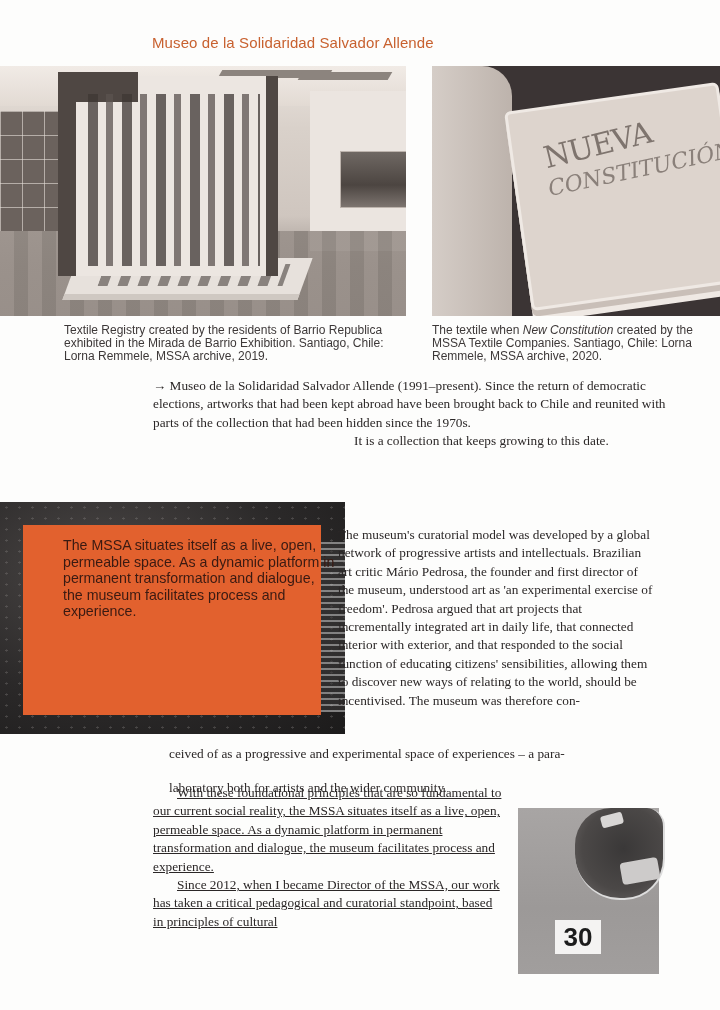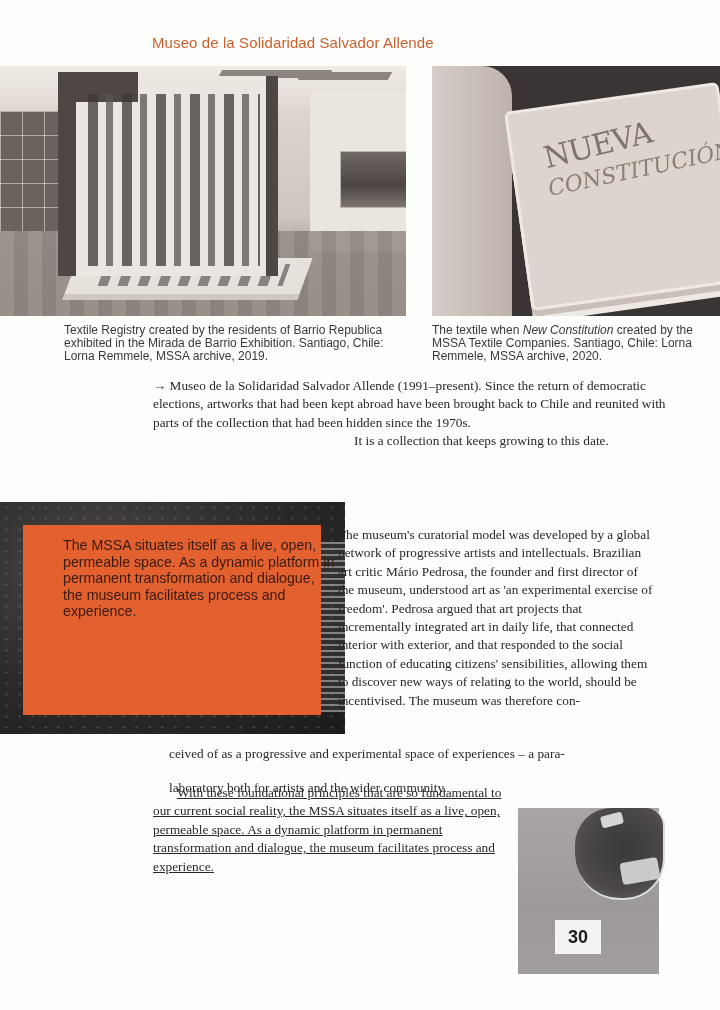--- a/index.html
+++ b/index.html
@@ -81,21 +81,21 @@
       font-family: "Liberation Sans", "DejaVu Sans", sans-serif;
       font-size: 14.2px; line-height: 16.6px; color: #3a1a12; margin-left: 24px; }
 
     
     .artifact { position: absolute; left: 518px; top: 808px; width: 141px; height: 166px;
       background: linear-gradient(180deg,#a8a5a4,#9c9998 60%,#a19e9d); }
     .artifact .rock { position: absolute; left: 57px; top: 0; width: 88px; height: 90px; background: radial-gradient(ellipse at 55% 45%, #3a3838 0%, #4b4847 60%, #6f6b6a 100%); border-radius: 40% 20% 45% 50%; border-right: 2px solid #ddd; border-bottom: 2px solid #ddd; }
     .artifact .flake1 { position: absolute; left: 83px; top: 6px; width: 22px; height: 12px; background: #d8d6d5; transform: rotate(-15deg); border-radius: 3px; }
     .artifact .flake2 { position: absolute; left: 103px; top: 52px; width: 38px; height: 22px; background: #cdcbca; transform: rotate(-10deg); border-radius: 4px; }
     .artifact .tag { position: absolute; left: 37px; top: 112px; width: 46px; height: 34px; background: #f4f3f2;
-      font-family: "Liberation Sans", "DejaVu Sans", sans-serif; font-weight: bold; font-size: 18px;
+      font-family: "Liberation Sans", "DejaVu Sans", sans-serif; font-weight: bold; font-size: 26px;
       color: #1c1c1c; text-align: center; line-height: 34px; }
   </style>
 </head>
 <body>
 
 <div class="running-head">Museo de la Solidaridad Salvador Allende</div>
 
 <div class="photo photo-gallery">
   <div class="ceiling"></div>
   <div class="beam" style="left:220px;top:4px;width:110px;"></div>
@@ -145,20 +145,21 @@
   <p>The museum's curatorial model was developed by a global network of progressive artists and intellectuals. Brazilian art critic Mário Pedrosa, the founder and first director of the museum, understood art as 'an experimental exercise of freedom'. Pedrosa argued that art projects that incrementally integrated art in daily life, that connected interior with exterior, and that responded to the social function of educating citizens' sensibilities, allowing them to discover new ways of relating to the world, should be incentivised. The museum was therefore con-</p>
 </div>
 
 <div class="body-text full-after">
   <p>ceived of as a progressive and experimental space of experiences – a para-</p>
   <p>laboratory both for artists and the wider community.</p>
 </div>
 
 <div class="body-text lower">
   <p>With these foundational principles that are so fundamental to our current social reality, the MSSA situates itself as a live, open, permeable space. As a dynamic platform in permanent transformation and dialogue, the museum facilitates process and experience.</p>
+  <p>Since 2012, when I became Director of the MSSA, our work has taken a critical pedagogical and curatorial standpoint, based in principles of cultural</p>
 </div>
 
 <div class="artifact">
   <div class="rock"></div>
   <div class="flake1"></div>
   <div class="flake2"></div>
   <div class="tag">30</div>
 </div>
 
 </body></html>

